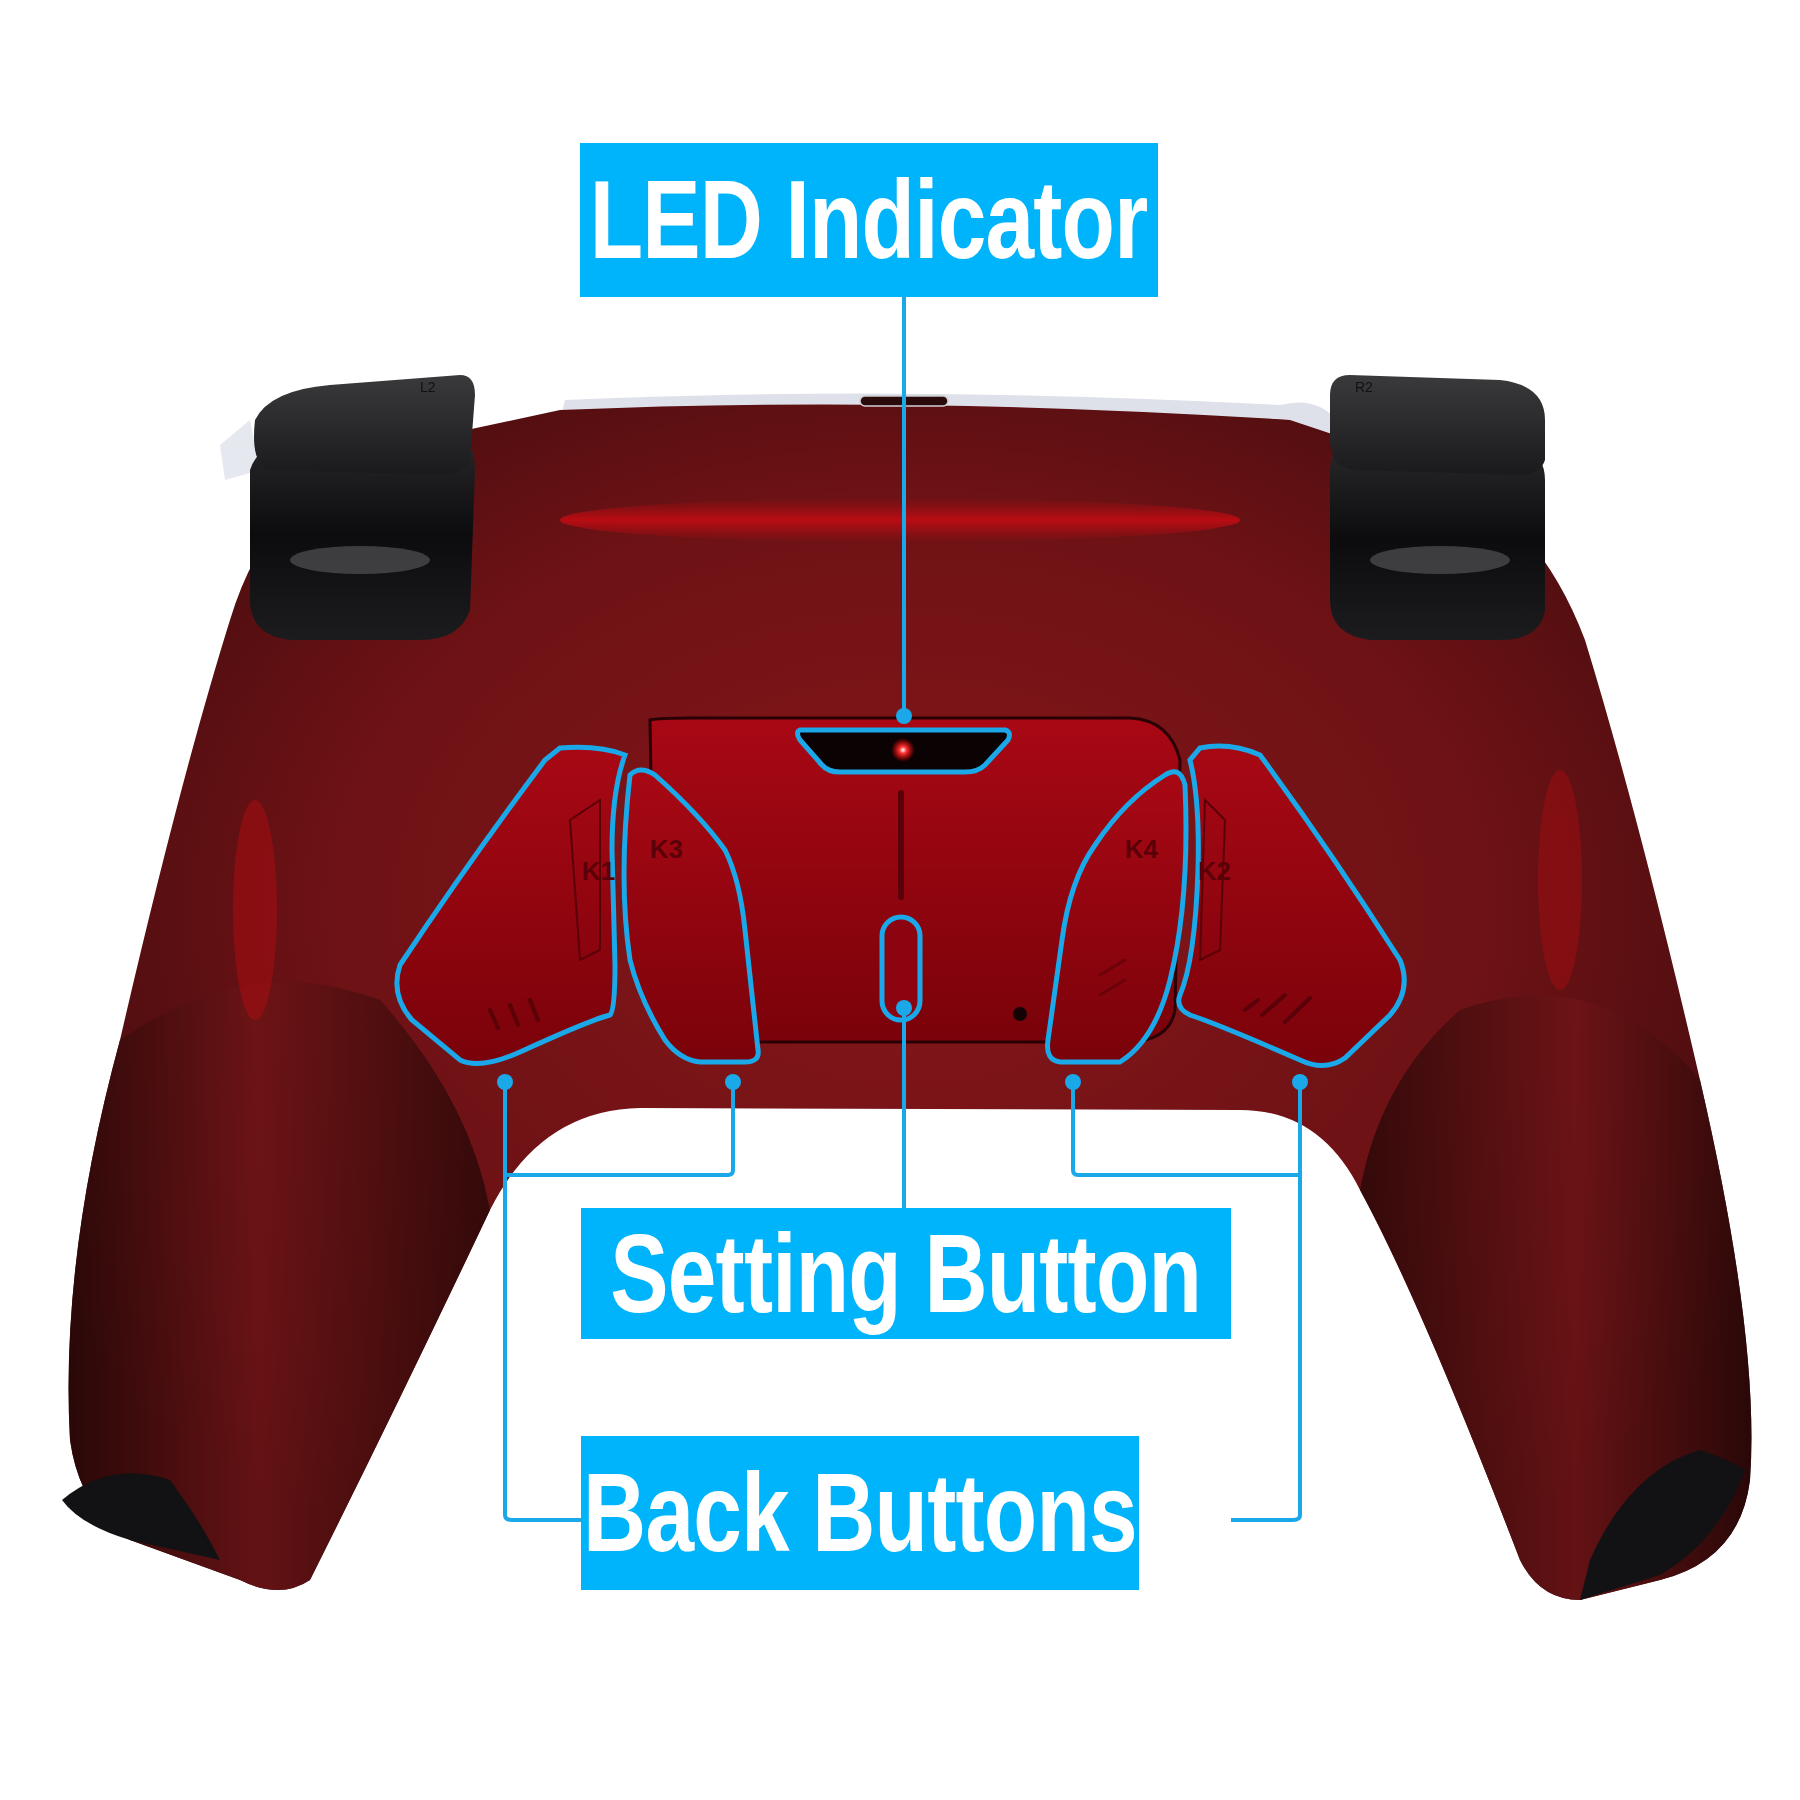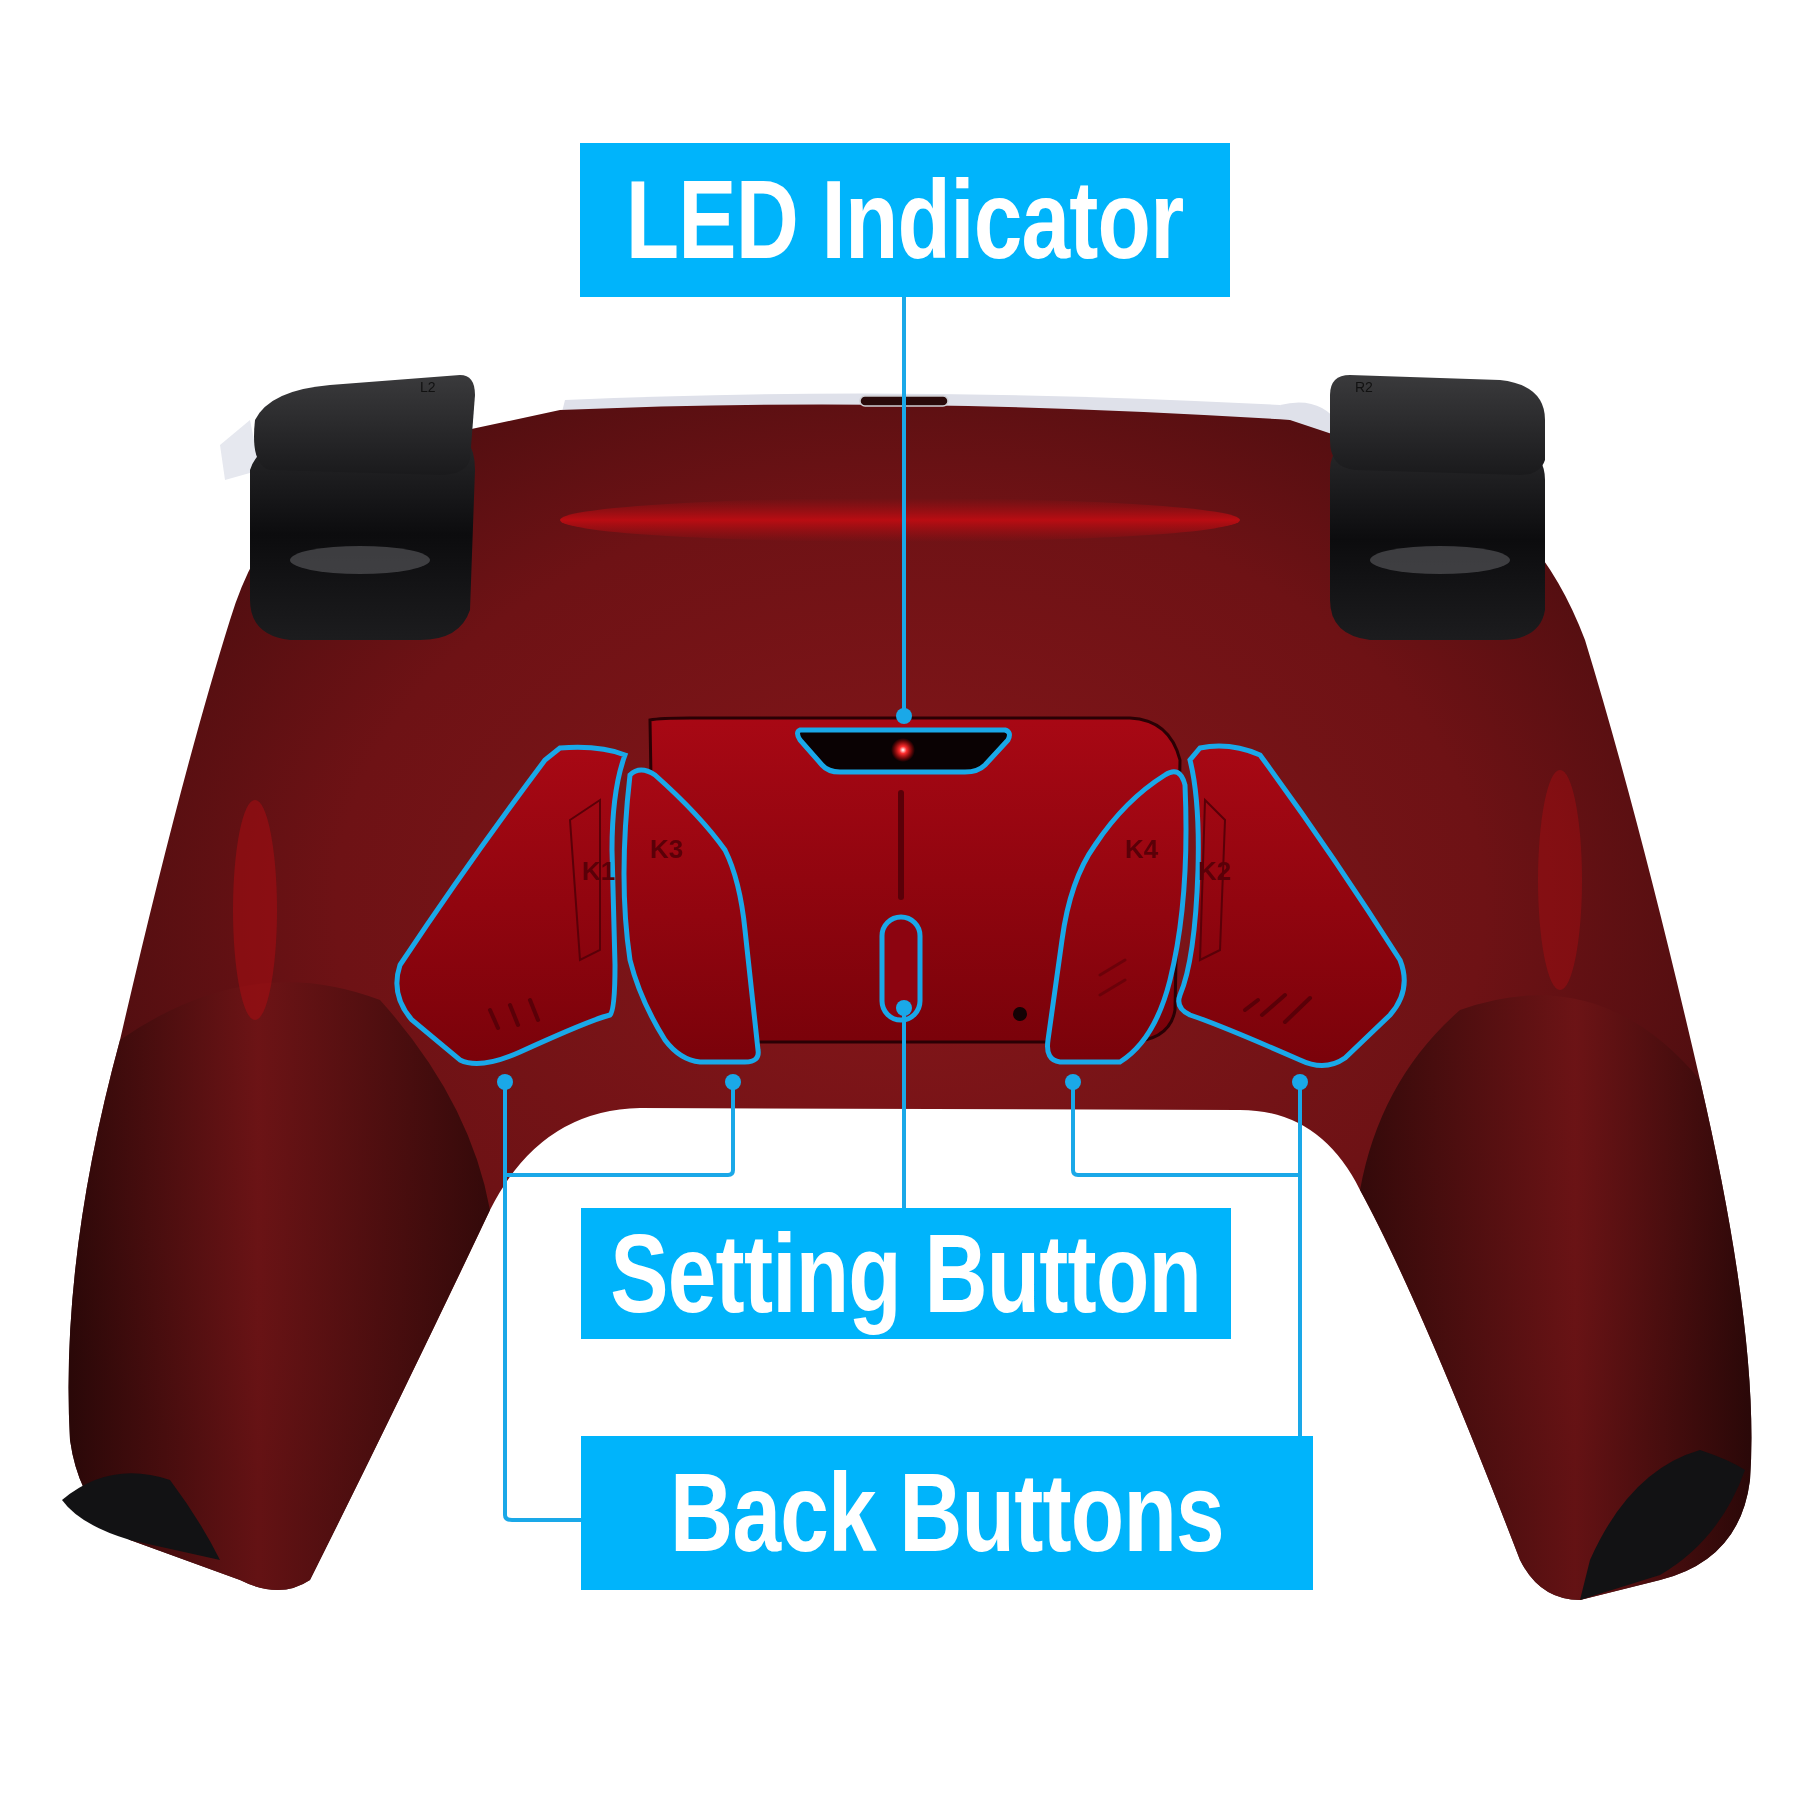--- a/index.html
+++ b/index.html
@@ -7,23 +7,23 @@
          font-family: "Liberation Sans", "DejaVu Sans", sans-serif; }
   #stage { position: absolute; left: 0; top: 0; width: 1800px; height: 1800px; }
   svg.art { position: absolute; left: 0; top: 0; }
   .label-box {
     position: absolute; background: #00b4fb; color: #ffffff;
     display: flex; align-items: center; justify-content: center;
     font-family: "Liberation Sans", "DejaVu Sans", sans-serif;
     font-weight: 700; letter-spacing: -1px; white-space: nowrap;
   }
   .label-text { display: inline-block; transform: scaleX(0.78); transform-origin: center; line-height: 1; }
-  #lbl-led { left: 580px; top: 143px; width: 650px; height: 154px; font-size: 112px; text-align: center; }
+  #lbl-led { left: 580px; top: 143px; width: 578px; height: 154px; font-size: 112px; text-align: center; }
   #lbl-setting { left: 581px; top: 1208px; width: 650px; height: 131px; font-size: 112px; }
-  #lbl-back { left: 581px; top: 1436px; width: 732px; height: 154px; font-size: 112px; }
+  #lbl-back { left: 581px; top: 1436px; width: 558px; height: 154px; font-size: 112px; }
   .key-text { font-family: "Liberation Sans", "DejaVu Sans", sans-serif; font-weight: 700; fill: #5a0008; }
 </style>
 </head>
 <body>
 
 <div id="stage">
 
   <svg class="art" width="1800" height="1800" viewBox="0 0 1800 1800">
     <defs>
       <radialGradient id="shellGrad" cx="50%" cy="42%" r="62%">

